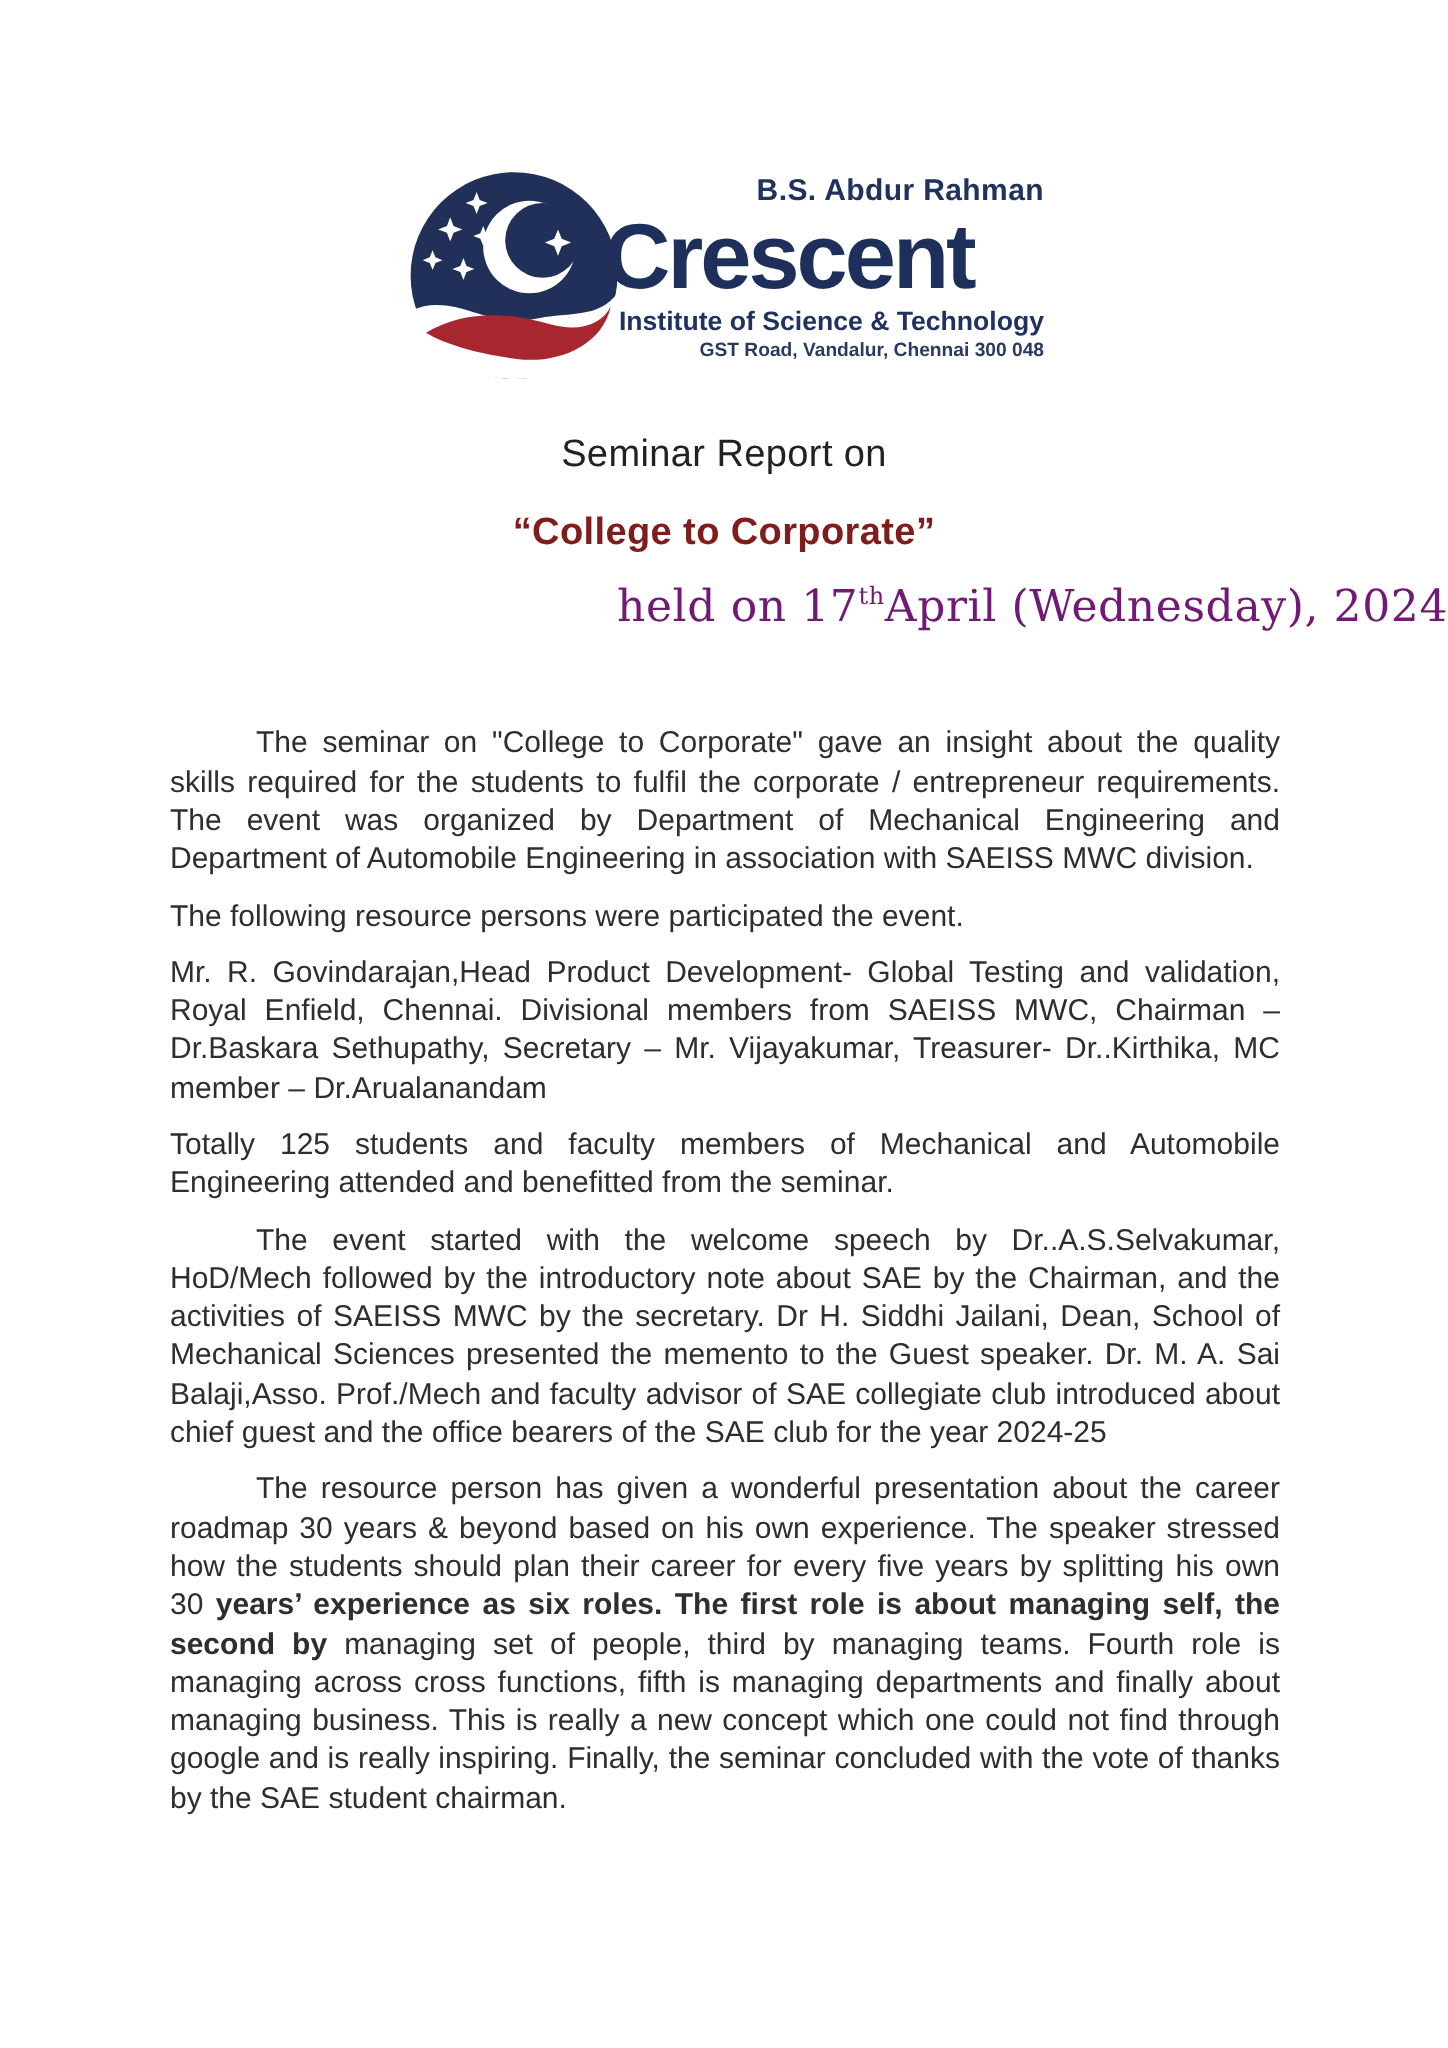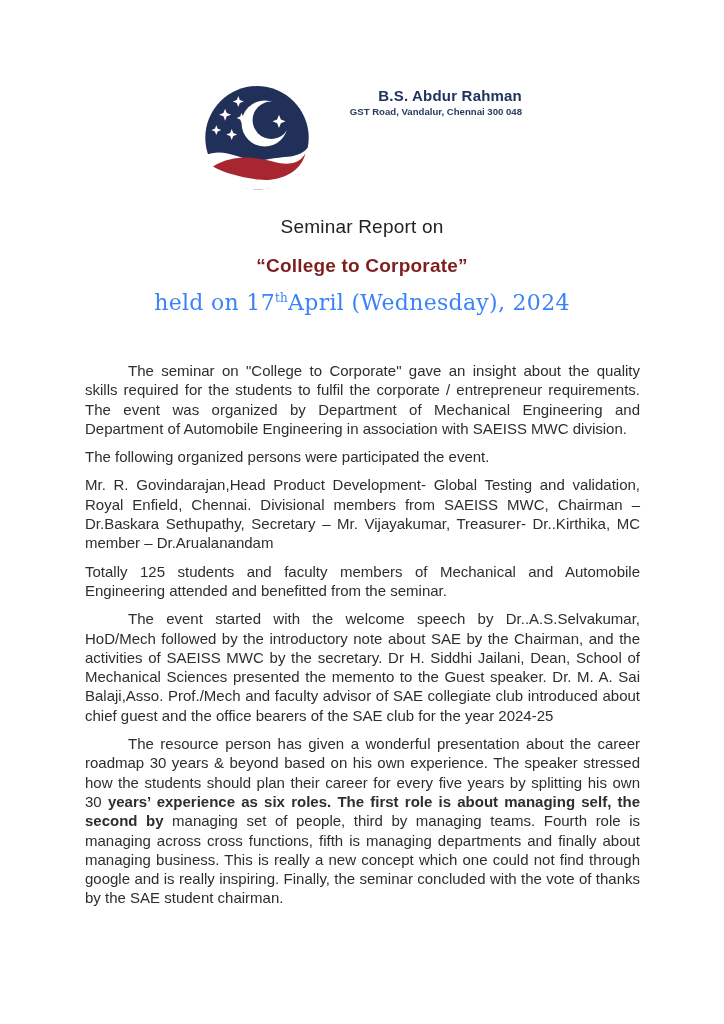--- a/index.html
+++ b/index.html
@@ -44,21 +44,21 @@
   
   .title-block { text-align:center; margin-top:17px; }
   .title-line1 {
     font-size:19px; color:#222222; letter-spacing:0.2px;
   }
   .title-line2 {
     font-size:19px; font-weight:600; margin-top:17px; letter-spacing:0.2px;
   }
   .title-line3 {
     font-family:"DejaVu Serif","Liberation Serif",serif;
-    font-size:22px; color:#3b82f6; margin-top:13px; letter-spacing:0.3px;
+    font-size:22px; color:#701a75; margin-top:13px; letter-spacing:0.3px;text-align:right;
   }
   .title-line3 sup { font-size:12px; vertical-align:super; }
   
   .doc-body {
     margin:46px 84px 0 85px;
     text-align:justify;
     font-size:15px;
     line-height:19.3px;
     color:#2e2e2e;
   }
@@ -82,34 +82,36 @@
         <path d="M70,27 L71.7,31.3 L76,33 L71.7,34.7 L70,39 L68.3,34.7 L64,33 L68.3,31.3 Z" fill="#ffffff"></path>
         <path d="M33,10 L34.4,13.6 L38,15 L34.4,16.4 L33,20 L31.6,16.4 L28,15 L31.6,13.6 Z" fill="#ffffff"></path>
         <path d="M21,21.5 L22.5,25.5 L26.5,27 L22.5,28.5 L21,32.5 L19.5,28.5 L15.5,27 L19.5,25.5 Z" fill="#ffffff"></path>
         <path d="M36,25.5 L37.3,28.7 L40.5,30 L37.3,31.3 L36,34.5 L34.7,31.3 L31.5,30 L34.7,28.7 Z" fill="#ffffff"></path>
         <path d="M13,36.5 L14.3,39.7 L17.5,41 L14.3,42.3 L13,45.5 L11.7,42.3 L8.5,41 L11.7,39.7 Z" fill="#ffffff"></path>
         <path d="M27,40 L28.4,43.6 L32,45 L28.4,46.4 L27,50 L25.6,46.4 L22,45 L25.6,43.6 Z" fill="#ffffff"></path>
       </svg>
     </div>
     <div class="logo-text">
       <div class="brand-top">B.S. Abdur Rahman</div>
+      <div class="brand-main">Crescent</div>
+      <div class="tagline1">Institute of Science &amp; Technology</div>
       <div class="tagline3">GST Road, Vandalur, Chennai 300 048</div>
     </div>
   </div>
 
   <div class="title-block">
     <div class="title-line1">Seminar Report on</div>
     <div class="title-line2" style="color: #7f1d1d;">“College to Corporate”</div>
     <div class="title-line3">
       <span>held on 17</span><sup>th</sup><span>April (Wednesday), 2024</span>
     </div>
   </div>
 
   <div class="doc-body">
       <p class="indent"><span>The seminar on "College to Corporate" gave an insight about the quality skills required for the students to fulfil the corporate / entrepreneur requirements. The event was organized by Department of Mechanical Engineering and Department of Automobile Engineering in association with SAEISS MWC division.</span></p>
-      <p class=""><span>The following organized persons were participated the event.</span></p>
+      <p class=""><span>The following resource persons were participated the event.</span></p>
       <p class=""><span>Mr. R. Govindarajan,Head Product Development- Global Testing and validation, Royal Enfield, Chennai.  Divisional members from SAEISS MWC, Chairman – Dr.Baskara Sethupathy, Secretary – Mr. Vijayakumar, Treasurer- Dr..Kirthika, MC member – Dr.Arualanandam</span></p>
       <p class=""><span>Totally 125 students and faculty members of Mechanical and Automobile Engineering attended and benefitted from the seminar.</span></p>
       <p class="indent"><span>The event started with the welcome speech by Dr..A.S.Selvakumar, HoD/Mech followed by the introductory note about SAE by the Chairman, and the activities of SAEISS MWC by the secretary. Dr H. Siddhi Jailani, Dean, School of Mechanical Sciences presented the memento to the Guest speaker. Dr. M. A. Sai Balaji,Asso. Prof./Mech and faculty advisor of SAE collegiate club introduced about chief guest and  the office bearers of the SAE club for the year 2024-25</span></p>
       <p class="indent"><span>The resource person has given a wonderful presentation about the career roadmap 30 years &amp; beyond based on his own experience. The speaker stressed how the students should plan their career for every five years by splitting his own 30 </span><span class="run-bold">years’ experience as six roles. The first role is about managing self, the second by </span><span>managing set of people, third by managing teams. Fourth role is managing across cross functions, fifth is managing departments and finally about managing business. This is really a new concept which one could not find through google and is really inspiring. Finally, the seminar concluded with the vote of thanks by the SAE student chairman.</span></p>
     </div>
 
 </div>
 
 </body></html>

